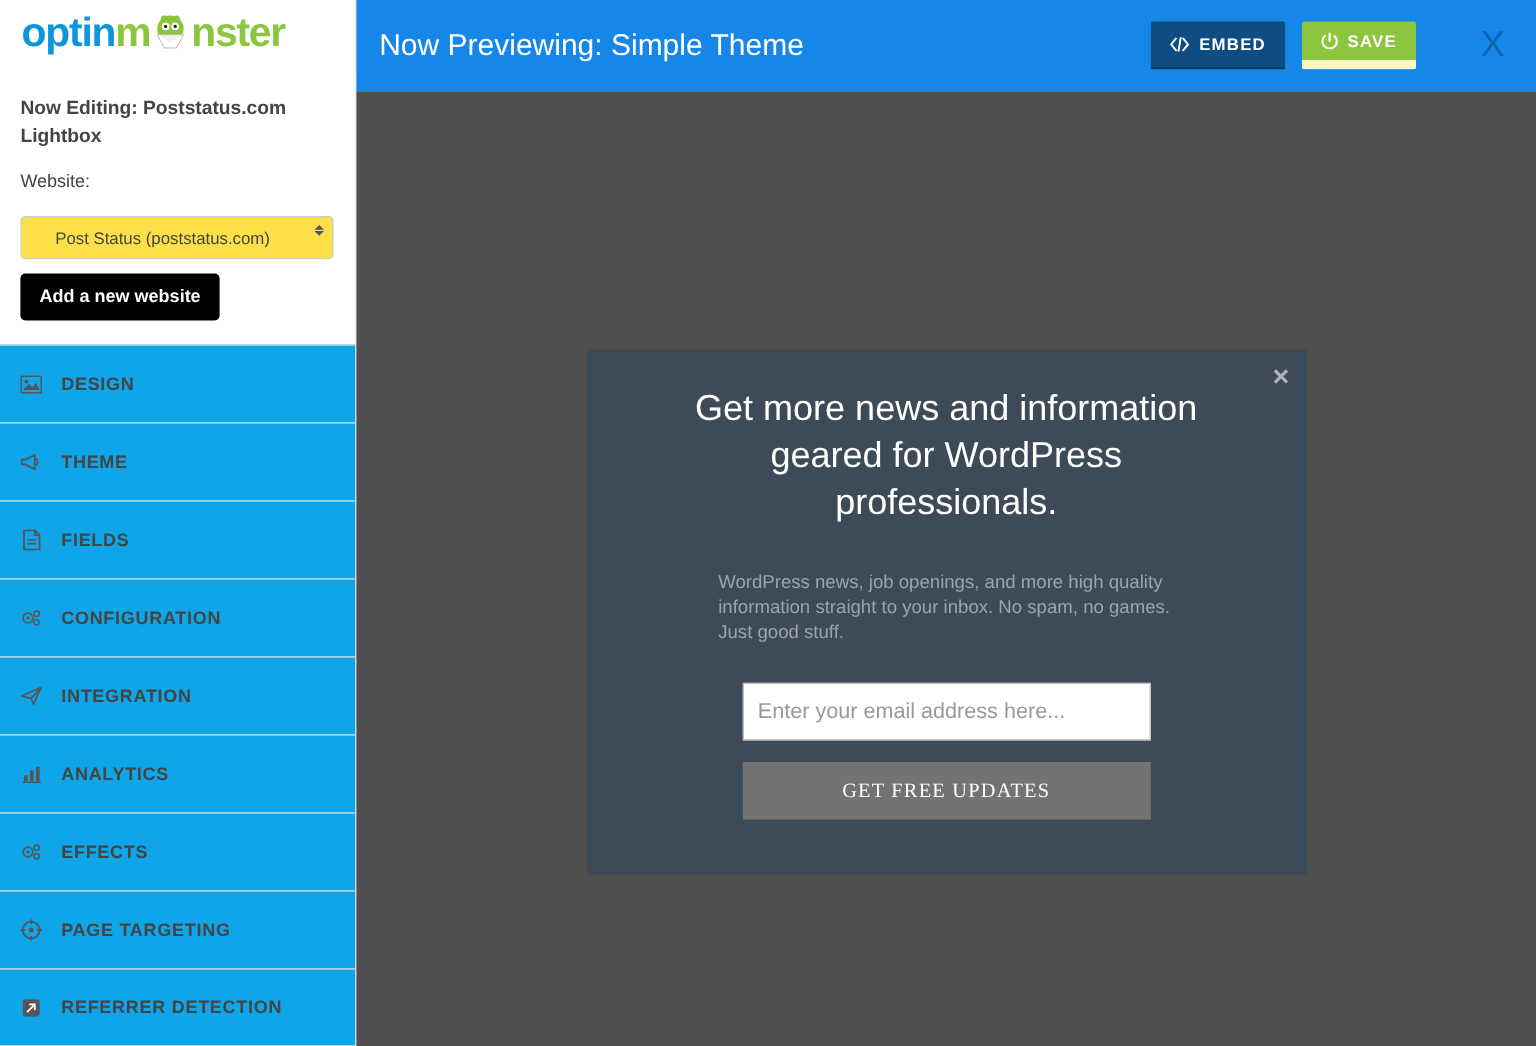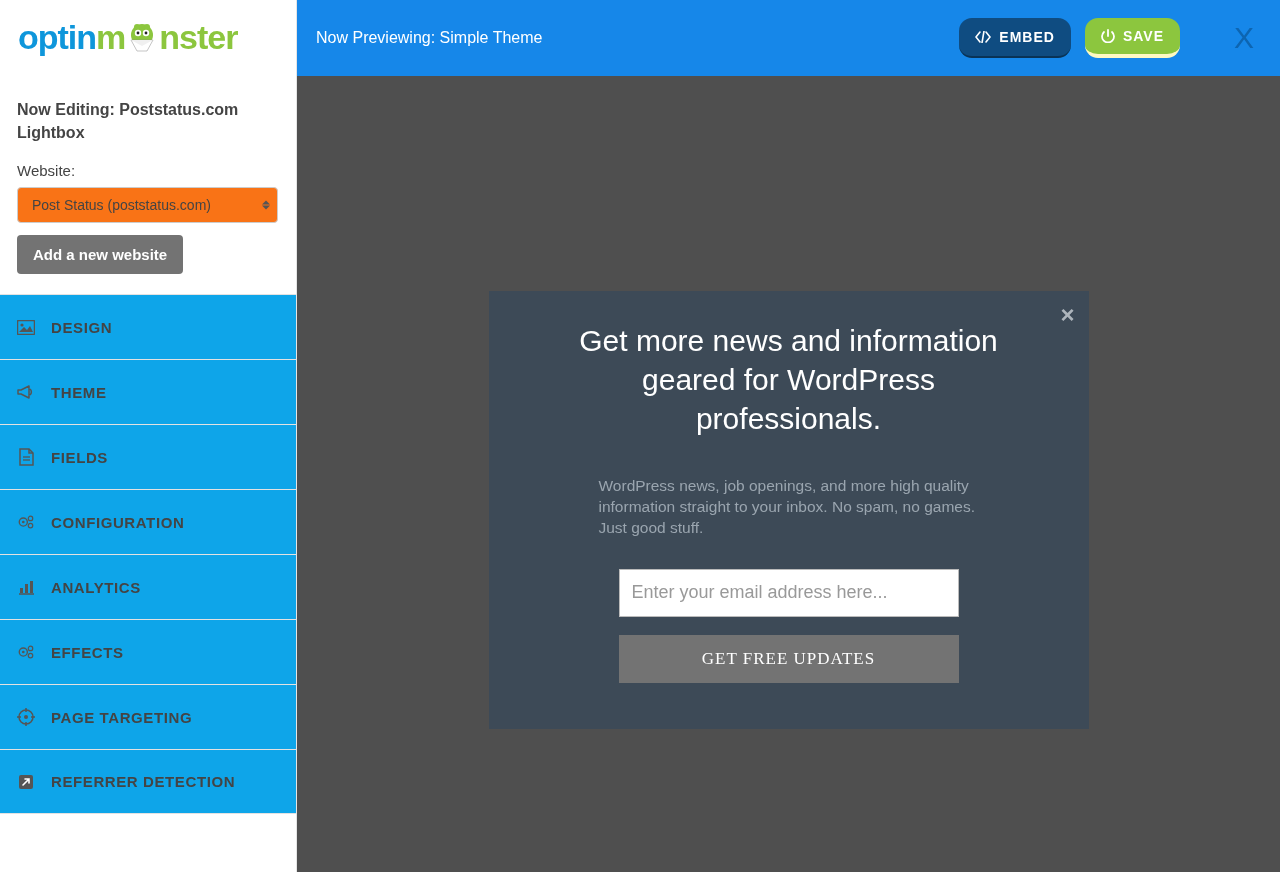--- a/index.html
+++ b/index.html
@@ -54,26 +54,27 @@
     font-weight: 400;
     color: #444;
     margin-bottom: 8px;
     display: block;
   }
   .website-select {
     width: 261px;
     height: 36px;
     border: 1px solid #ccc;
     border-radius: 4px;
-    background: #f97316;
-    padding: 0 26px 0 14px;
+    background: #fde047;
+    padding: 0 26px 0 28px;
     font-size: 14px;
     color: #444;
     appearance: none;
     position: relative;
+    margin-top: 12px;
   }
   .select-wrap { position: relative; width: 261px; }
   .select-caret {
     position: absolute;
     right: 8px;
     top: 50%;
     transform: translateY(-50%);
     display: flex;
     flex-direction: column;
     gap: 1px;
@@ -82,21 +83,21 @@
   .select-caret span {
     display: block;
     width: 0; height: 0;
     border-left: 4px solid transparent;
     border-right: 4px solid transparent;
   }
   .select-caret .up { border-bottom: 4px solid #555; }
   .select-caret .down { border-top: 4px solid #555; }
   .add-site-btn {
     margin-top: 12px;
-    background: #737373;
+    background: #000000;
     color: #fff;
     border: none;
     border-radius: 4px;
     padding: 11px 16px;
     font-size: 15px;
     font-weight: 600;
     cursor: pointer;
   }
 
   .nav { flex: 1; }
@@ -132,46 +133,46 @@
     height: 76px;
     background: #1687e9;
     display: flex;
     align-items: center;
     padding-left: 19px;
     padding-right: 0;
     position: relative;
   }
   .preview-label {
     color: #fff;
-    font-size: 16px;
+    font-size: 25px;
     font-weight: 400;
   }
   .top-actions {
     margin-left: auto;
     display: flex;
     align-items: center;
     gap: 14px;
     padding-right: 0;
   }
   .btn {
     height: 40px;
     border: none;
-    border-radius: 13px;
+    border-radius: 2px;
     padding: 0 16px;
     font-size: 14px;
     font-weight: 600;
     letter-spacing: 1px;
     cursor: pointer;
     display: inline-flex;
     align-items: center;
     gap: 8px;
     color: #fff;
   }
   .btn-embed { background: #0f4c81; border-bottom: 2px solid #093356; }
-  .btn-save  { background: #8cc63e; border-bottom: 4px solid #fef9c3; }
+  .btn-save  { background: #8cc63e; border-bottom: 8px solid #fef9c3; }
   .close-x {
     width: 72px;
     height: 76px;
     display: flex;
     align-items: center;
     justify-content: center;
     color: #0d65b1;
     font-size: 30px;
     font-weight: 300;
     cursor: pointer;
@@ -316,20 +317,28 @@
     <div class="nav-item">
       <span class="icon">
           <svg width="20" height="16" viewBox="0 0 20 16">
             <circle cx="7" cy="8" r="4.5" fill="none" stroke="#555" stroke-width="1.5"></circle>
             <circle cx="7" cy="8" r="1.5" fill="#555"></circle>
             <circle cx="15" cy="4" r="2.5" fill="none" stroke="#555" stroke-width="1.3"></circle>
             <circle cx="15" cy="12" r="2.5" fill="none" stroke="#555" stroke-width="1.3"></circle>
           </svg>
         </span>
       <span class="label">CONFIGURATION</span>
+    </div>
+    <div class="nav-item">
+      <span class="icon">
+          <svg width="18" height="16" viewBox="0 0 18 16">
+            <path d="M1 8 L17 1 L11 15 L9 10 L1 8 Z M9 10 L17 1" fill="none" stroke="#555" stroke-width="1.4" stroke-linejoin="round"></path>
+          </svg>
+        </span>
+      <span class="label">INTEGRATION</span>
     </div>
     <div class="nav-item">
       <span class="icon">
           <svg width="17" height="15" viewBox="0 0 17 15">
             <line x1="1" y1="14" x2="16" y2="14" stroke="#555" stroke-width="1.5"></line>
             <rect x="2" y="8" width="3" height="5" fill="#555"></rect>
             <rect x="7" y="4" width="3" height="9" fill="#555"></rect>
             <rect x="12" y="1" width="3" height="12" fill="#555"></rect>
           </svg>
         </span>

